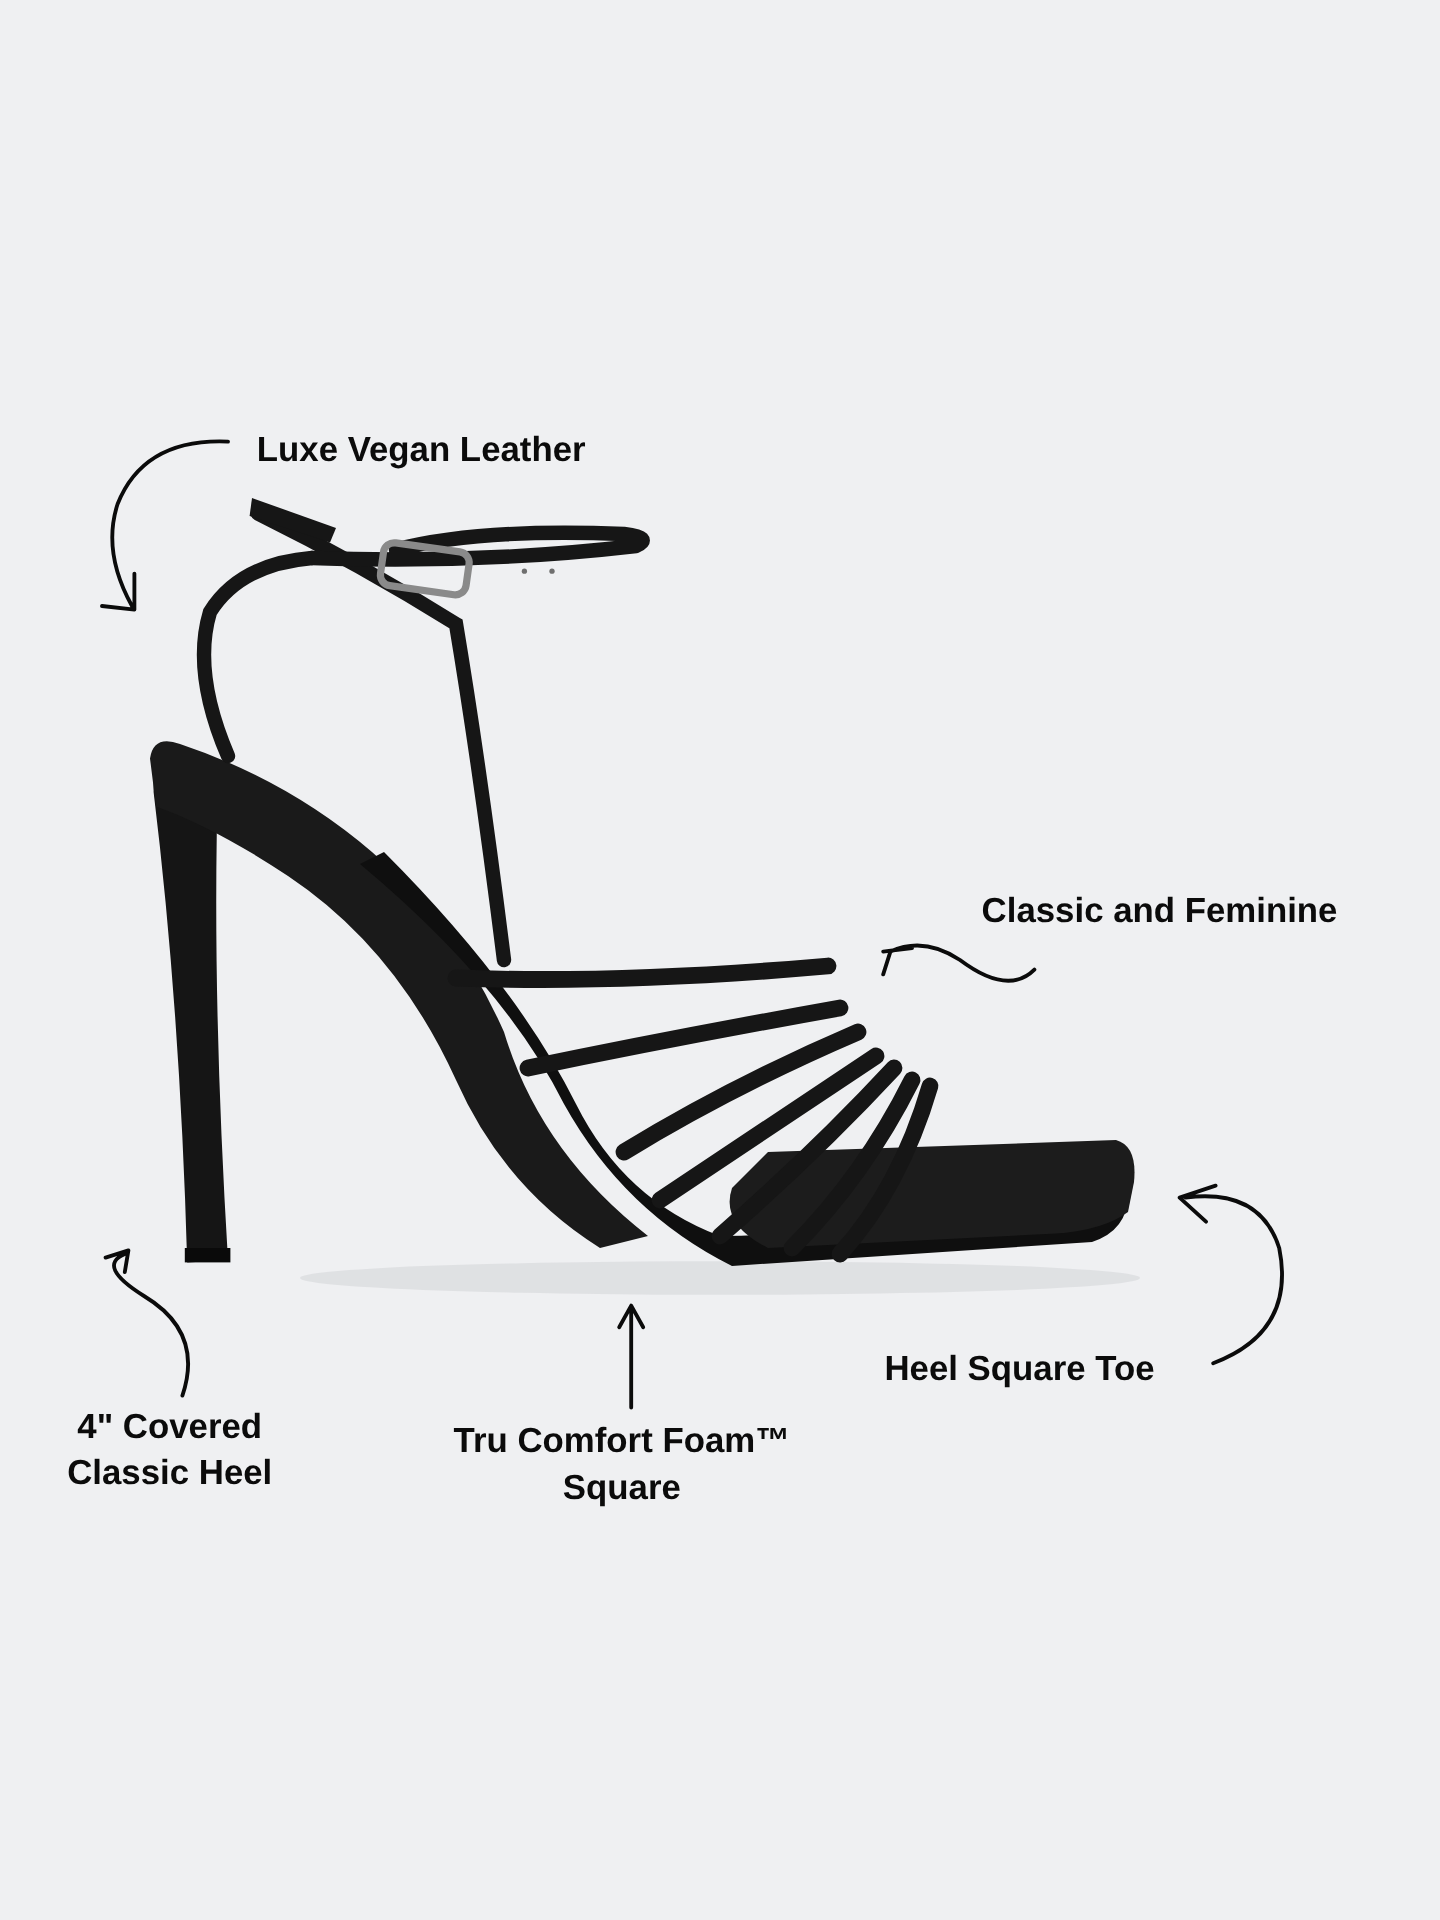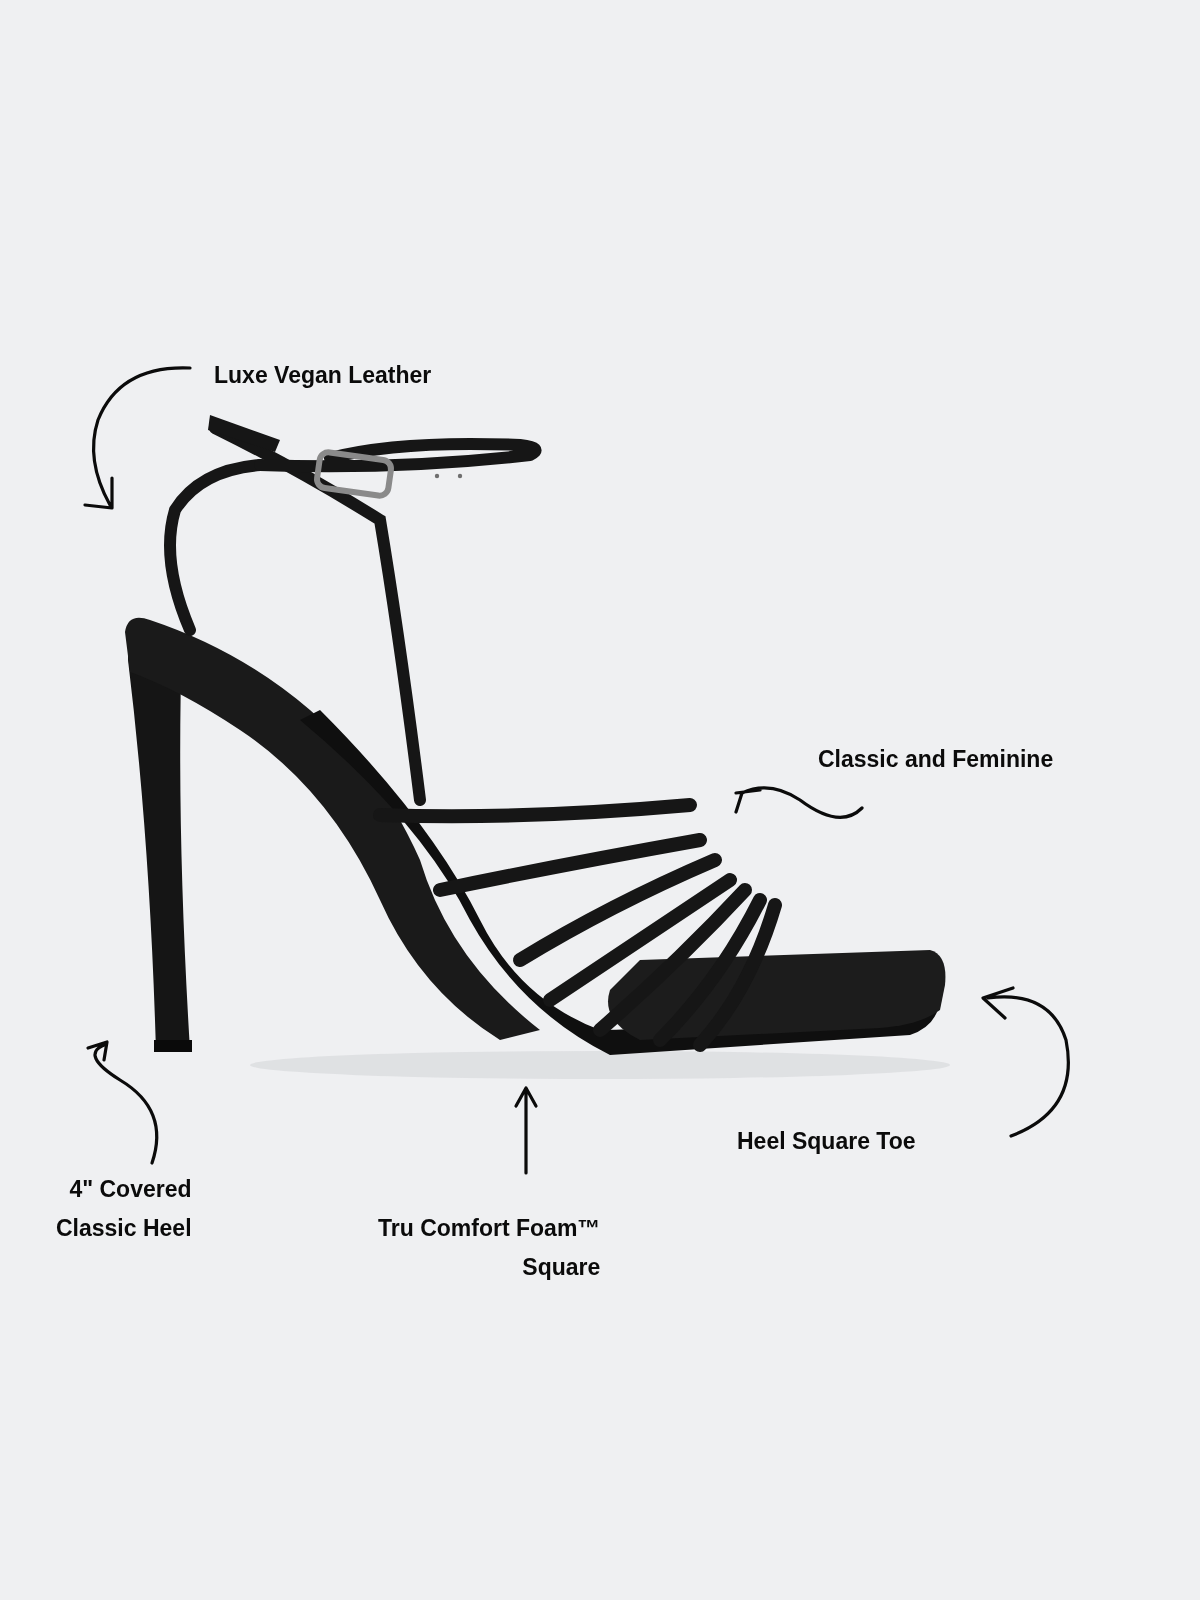--- a/index.html
+++ b/index.html
@@ -2,22 +2,22 @@
 <html><head>
 <meta charset="utf-8">
 <style>
   html, body { margin: 0; padding: 0; }
   body {
     width: 1200px; height: 1600px; position: relative; overflow: hidden;
     background: #eff0f2;
     font-family: "Liberation Sans", sans-serif;
   }
   .label {
-    position: absolute; font-weight: 700; font-size: 23px; color: #0b0b0b;
-    text-align: right; line-height: 39px; white-space: nowrap;
+    position: absolute; font-weight: 700; font-size: 29px; color: #0b0b0b;
+    text-align: center; line-height: 39px; white-space: nowrap;
   }
   svg.layer { position: absolute; left: 0; top: 0; }
 </style>
 </head>
 <body>
 
 <svg class="layer" width="1200" height="1600" viewBox="0 0 1200 1600">
 
   <ellipse cx="600" cy="1065" rx="350" ry="14" fill="#d9dadd" opacity="0.7"></ellipse>
 
@@ -68,20 +68,20 @@
 
 <div class="label" style="left:818px; top:740px;">
   <div>Classic and Feminine</div>
 </div>
 
 <div class="label" style="left:56px; top:1170px;">
   <div>4" Covered</div>
   <div>Classic Heel</div>
 </div>
 
-<div class="label" style="left:378px; top:1182px;margin-top:27px;">
+<div class="label" style="left:378px; top:1182px;">
   <div>Tru Comfort Foam™</div>
   <div>Square</div>
 </div>
 
 <div class="label" style="left:737px; top:1122px;">
   <div>Heel Square Toe</div>
 </div>
 
 </body></html>

